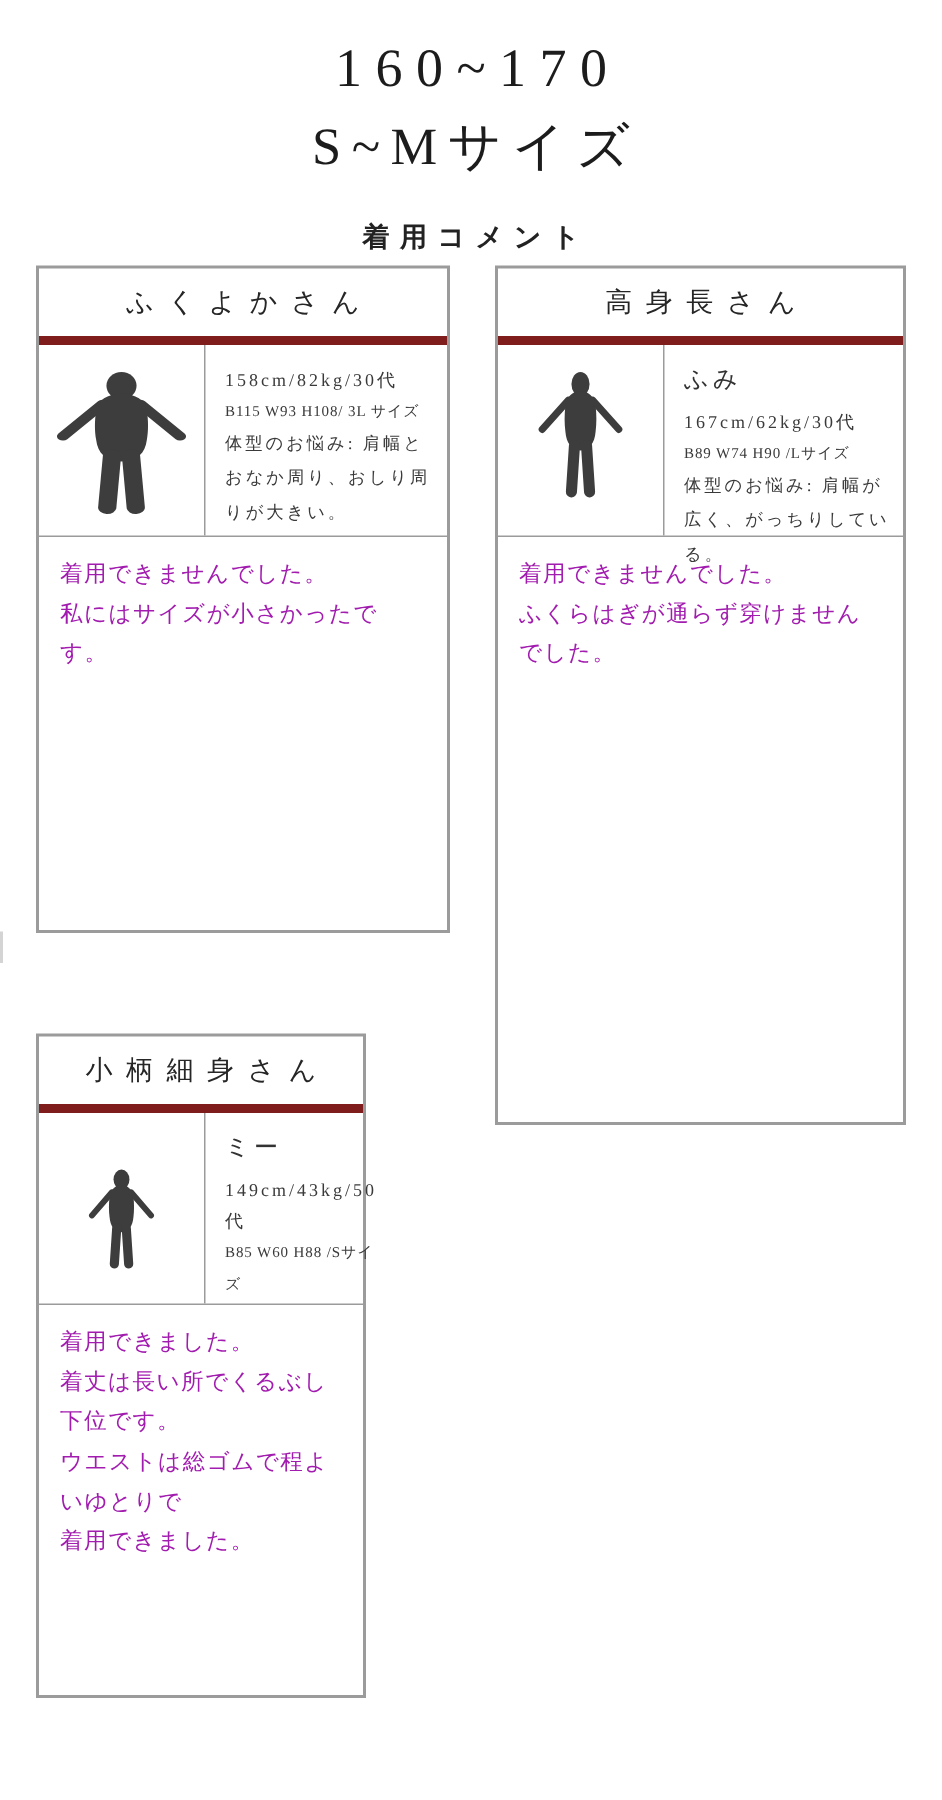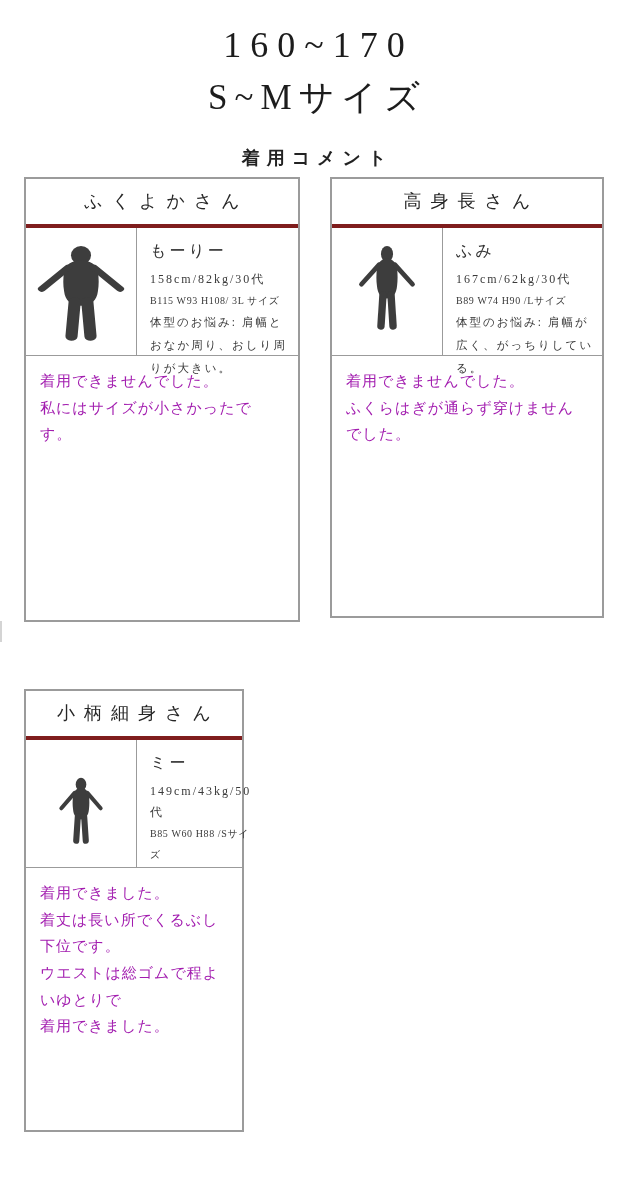--- a/index.html
+++ b/index.html
@@ -29,28 +29,28 @@
   
   .card {
     position: absolute;
     box-sizing: border-box;
     border: 2px solid #9b9b9b;
     background: #fff;
     display: flex;
     flex-direction: column;
   }
   .card.c1 { left: 24px; top: 177px; width: 276px; height: 445px; }
-  .card.c2 { left: 330px; top: 177px; width: 274px; height: 441px; }
+  .card.c2 { left: 330px; top: 177px; width: 274px; height: 573px; }
   .card.c3 { left: 24px; top: 689px; width: 220px; height: 443px; }
   .card-title {
     height: 45px; line-height: 45px;
     text-align: center;
     font-size: 18px; letter-spacing: 9px; text-indent: 9px;
     color: #262626;
-    border-bottom: 4px solid #7f1d1d;
+    border-bottom: 6px solid #7f1d1d;
     flex: 0 0 auto;
   }
   .profile {
     display: flex;
     height: 127px;
     flex: 0 0 auto;
     border-bottom: 1px solid #9b9b9b;
   }
   .photo {
     width: 111px;
@@ -108,21 +108,20 @@
             <ellipse cx="50" cy="13" rx="9.5" ry="12" stroke="none"></ellipse>
             <path stroke="none" d="M50,20 C41,20 35,26 34,34 C33,44 33,52 34,60 C35,72 40,78 50,79 C60,78 65,72 66,60 C67,52 67,44 66,34 C65,26 59,20 50,20 Z"></path>
             <path d="M38,29 L13,57" fill="none" stroke-width="7.5" stroke-linecap="round"></path>
             <path d="M62,29 L87,57" fill="none" stroke-width="7.5" stroke-linecap="round"></path>
             <path d="M44,74 L41,119" fill="none" stroke-width="11.5" stroke-linecap="round"></path>
             <path d="M56,74 L59,119" fill="none" stroke-width="11.5" stroke-linecap="round"></path>
           </g>
         </svg>
       </div>
       <div class="info">
-        <div class="name">もーりー</div>
         <div class="spec1">158cm/82kg/30代</div>
         <div class="spec2">B115 W93 H108/ 3L サイズ</div>
         <div class="concern">体型のお悩み: 肩幅と
 おなか周り、おしり周
 りが大きい。</div>
       </div>
     </div>
     <div class="comment">着用できませんでした。
 私にはサイズが小さかったです。</div>
   </section>

